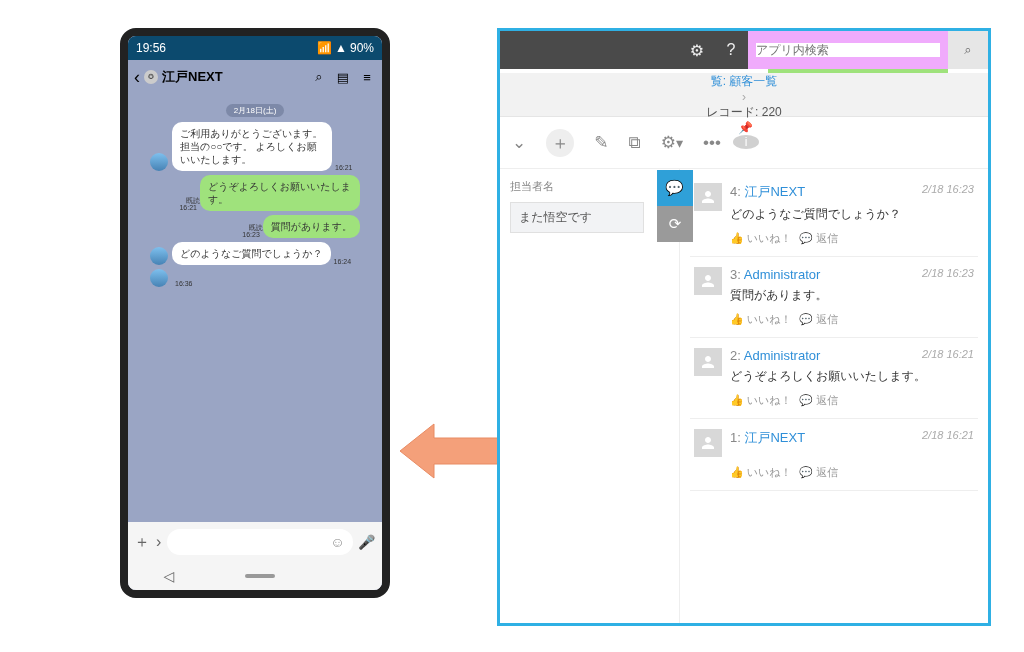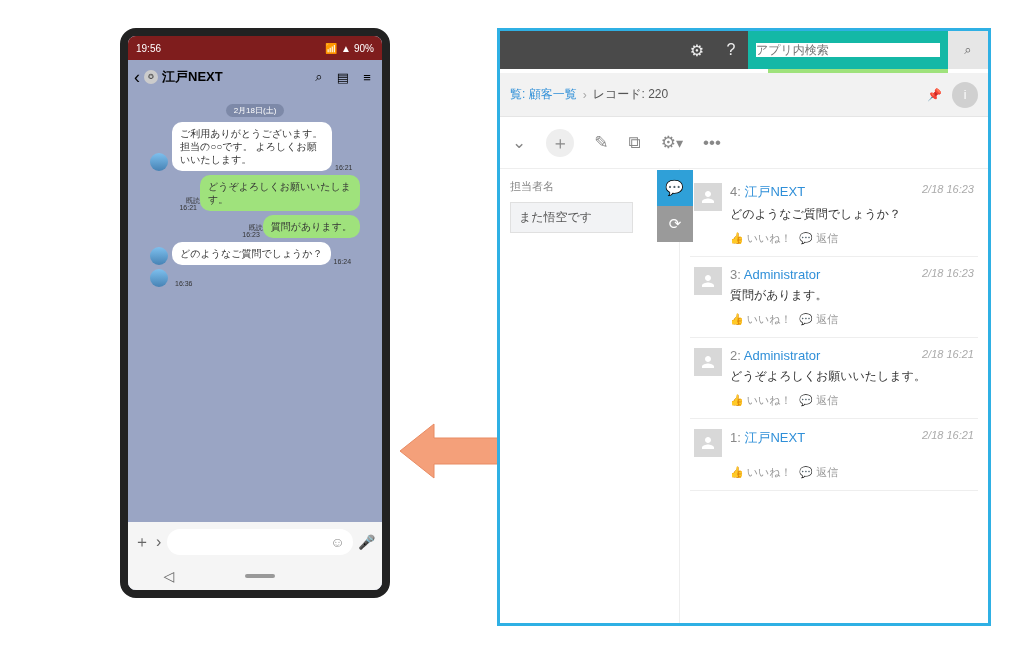--- a/index.html
+++ b/index.html
@@ -11,23 +11,23 @@
 
   
   .phone {
     position: absolute; left: 120px; top: 28px;
     width: 270px; height: 570px;
     border: 8px solid #222; border-radius: 16px;
     background: #000; overflow: hidden;
   }
   .phone-screen { background: #9aa5c4; height: 100%; display: flex; flex-direction: column; }
   .statusbar {
-    height: 20px; background: #7f1d1d; color: #fff;
+    height: 20px; background: #0c4a6e; color: #fff;
     display: flex; align-items: center; justify-content: space-between;
-    padding: 12px 8px; font-size: 10px;
+    padding: 12px 8px; font-size: 12px;
   }
   .statusbar .right { display:flex; gap:3px; align-items:center; }
   .chat-header {
     background: #9aa5c4; height: 34px; display:flex; align-items:center;
     padding: 0 6px; color:#000;
   }
   .chat-header .back { font-size:18px; margin-right:4px; }
   .chat-header .shield {
     width:14px;height:14px;border-radius:50%;background:#ccc;margin-right:4px;
     display:flex;align-items:center;justify-content:center;font-size:7px;color:#555;
@@ -76,50 +76,51 @@
   }
   .panel-top {
     height:38px; background:#4a4a4a; display:flex; align-items:center;
   }
   .panel-top .spacer { flex:1; }
   .gear,.help {
     width:34px; height:38px; display:flex;align-items:center;justify-content:center;
     color:#eee; font-size:16px;
   }
   .searchbox {
-    flex:0 0 200px; height:38px; background:#14b8a6; display:flex; align-items:center;
+    flex:0 0 200px; height:38px; background:#f0abfc; display:flex; align-items:center;
     padding:0 8px; color:#888;
   }
   .searchbox input{border:none;outline:none;font-size:12px;flex:1;}
   .searchbtn { width:40px;height:38px;background:#e6e6e6;display:flex;align-items:center;justify-content:center;color:#666;}
   .green-accent{height:4px;background:#9fe27c;width:180px;margin-left:auto;margin-right:40px;}
 
   .panel-bar2{
     height:44px;background:#f2f2f2;display:flex;align-items:center;padding:0 10px;color:#555;font-size:12px;
     border-bottom:1px solid #e5e5e5;
+    flex-direction:column;
   }
   .panel-bar2 .link{color:#2f8fd8;}
   .panel-bar2 .chev{margin:0 6px;color:#aaa;}
   .panel-bar2 .spacer{flex:1;}
   .ico-btn{width:26px;height:26px;border-radius:50%;display:flex;align-items:center;justify-content:center;margin-left:4px;color:#888;}
   .ico-btn.filled{background:#d0d0d0;color:#fff;}
 
   .panel-toolbar{
     height:52px;display:flex;align-items:center;padding:0 12px;gap:20px;color:#888;
     border-bottom:1px solid #eee;
   }
   .tb-ico{font-size:17px;}
   .tb-plus{width:28px;height:28px;border-radius:50%;background:#eee;display:flex;align-items:center;justify-content:center;font-size:18px;}
 
   .panel-main{flex:1;display:flex;overflow:hidden;}
   .panel-left{width:180px;border-right:1px solid #eee;padding:10px;}
   .panel-left .label{color:#888;font-size:11px;margin-bottom:8px;}
   .panel-left .value{
     background:#f2f3f5;border:1px solid #e0e0e0;padding:6px 8px;font-size:12px;color:#555;
-    width:123px;
+    width:134px;
   }
   .sidebtns{position:absolute;left:657px;top:170px;display:flex;flex-direction:column;}
   .sidebtn{width:36px;height:36px;display:flex;align-items:center;justify-content:center;font-size:15px;}
   .sidebtn.blue{background:#2fa0d8;color:#fff;}
   .sidebtn.grey{background:#9a9a9a;color:#fff;}
 
   .comments{flex:1;overflow-y:auto;padding:4px 10px;}
   .comment{padding:10px 4px;border-bottom:1px solid #eee;}
   .comment .head{display:flex;align-items:flex-start;gap:8px;}
   .c-avatar{width:28px;height:28px;background:#d8d8d8;flex-shrink:0;display:flex;align-items:center;justify-content:center;}

